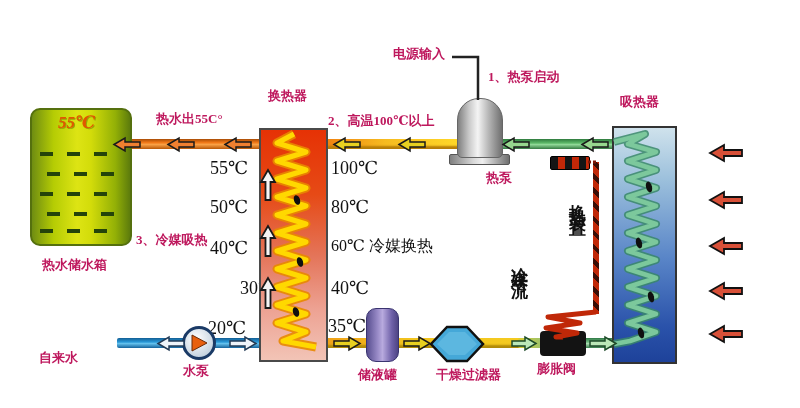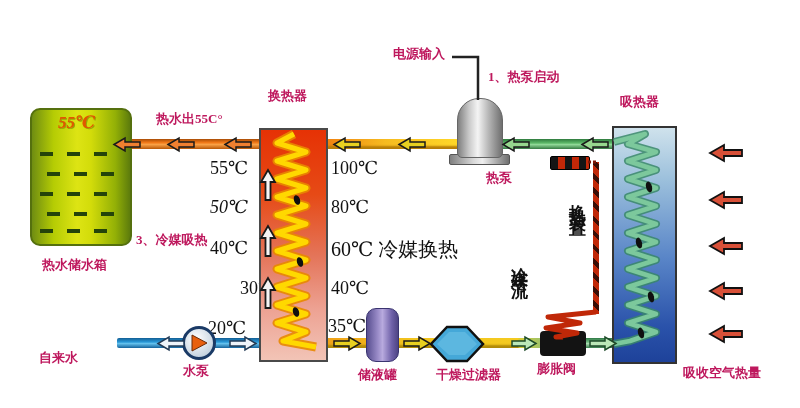--- a/index.html
+++ b/index.html
@@ -162,39 +162,39 @@
       <polygon points="710,153 724,145 724,150 742,150 742,156 724,156 724,161"></polygon>
       <polygon points="710,200 724,192 724,197 742,197 742,203 724,203 724,208"></polygon>
       <polygon points="710,246 724,238 724,243 742,243 742,249 724,249 724,254"></polygon>
       <polygon points="710,291 724,283 724,288 742,288 742,294 724,294 724,299"></polygon>
       <polygon points="710,334 724,326 724,331 742,331 742,337 724,337 724,342"></polygon>
     </g>
   </svg>
 
   <div class="abs label" style="left:393px;top:45px;">电源输入</div>
   <div class="abs label" style="left:488px;top:68px;">1、热泵启动</div>
+  <div class="abs label" style="left:328px;top:112px;">2、高温100℃以上</div>
   <div class="abs label" style="left:136px;top:231px;">3、冷媒吸热</div>
   <div class="abs label" style="left:156px;top:110px;">热水出55C°</div>
   <div class="abs label" style="left:268px;top:87px;">换热器</div>
   <div class="abs label" style="left:620px;top:93px;">吸热器</div>
   <div class="abs label" style="left:486px;top:169px;">热泵</div>
   <div class="abs label" style="left:39px;top:349px;">自来水</div>
   <div class="abs label" style="left:183px;top:362px;">水泵</div>
   <div class="abs label" style="left:358px;top:366px;">储液罐</div>
   <div class="abs label" style="left:436px;top:366px;">干燥过滤器</div>
   <div class="abs label" style="left:537px;top:360px;">膨胀阀</div>
-  <div class="abs label" style="left:683px;top:364px;">吸收空气热量</div>
   <div class="abs vtext" style="left:566px;top:190px;height:90px;">换热装置</div>
   <div class="abs vtext" style="left:508px;top:253px;height:90px;">冷媒节流</div>
 
   <div class="abs temp" style="left:210px;top:157px;">55℃</div>
-  <div class="abs temp" style="left:210px;top:196px;font-style:italic;">50℃</div>
+  <div class="abs temp" style="left:210px;top:196px;">50℃</div>
   <div class="abs temp" style="left:210px;top:237px;">40℃</div>
   <div class="abs temp" style="left:196px;top:277px;margin-left:44px;">30℃</div>
   <div class="abs temp" style="left:208px;top:317px;">20℃</div>
 
   <div class="abs temp" style="left:331px;top:157px;">100℃</div>
   <div class="abs temp" style="left:331px;top:196px;">80℃</div>
-  <div class="abs temp" style="left:331px;top:236px;font-size:20px;">60℃ 冷媒换热</div>
+  <div class="abs temp" style="left:331px;top:236px;font-size:16px;">60℃ 冷媒换热</div>
   <div class="abs temp" style="left:331px;top:277px;">40℃</div>
   <div class="abs temp" style="left:328px;top:315px;">35℃</div>
 
 </div>
 
 </body></html>

